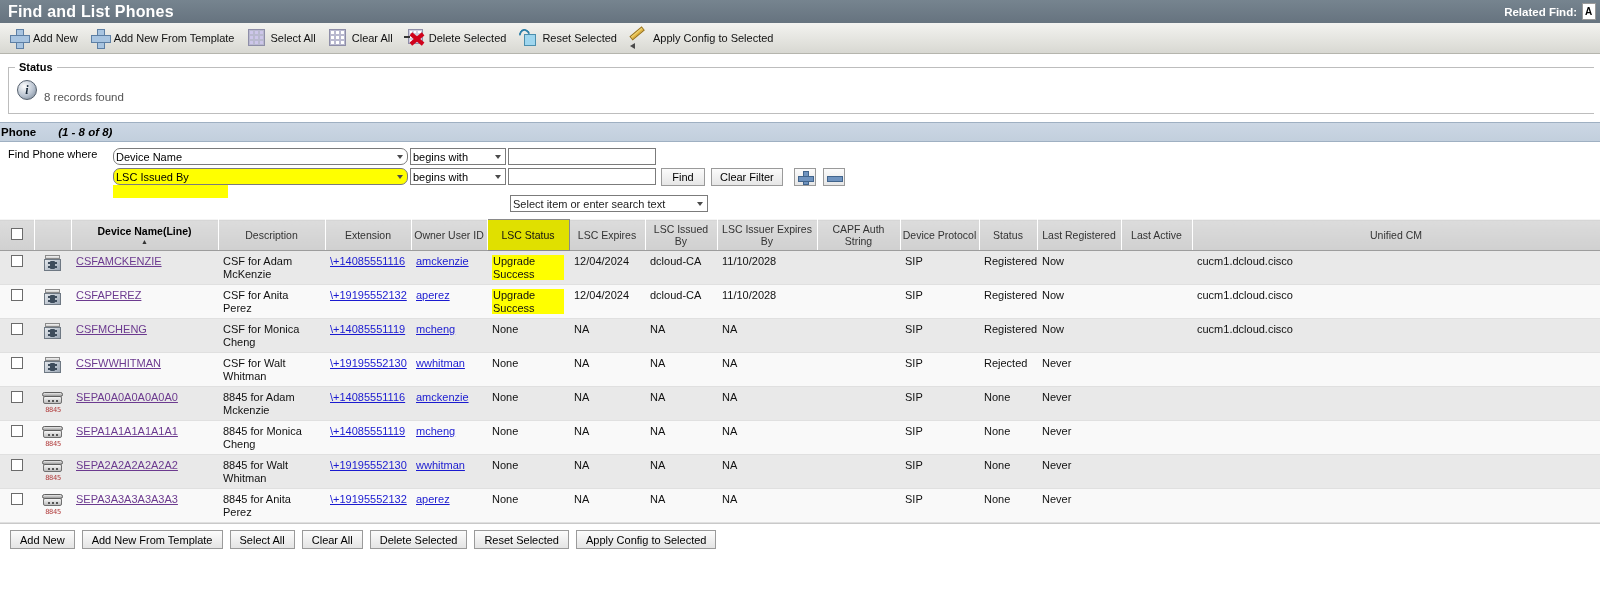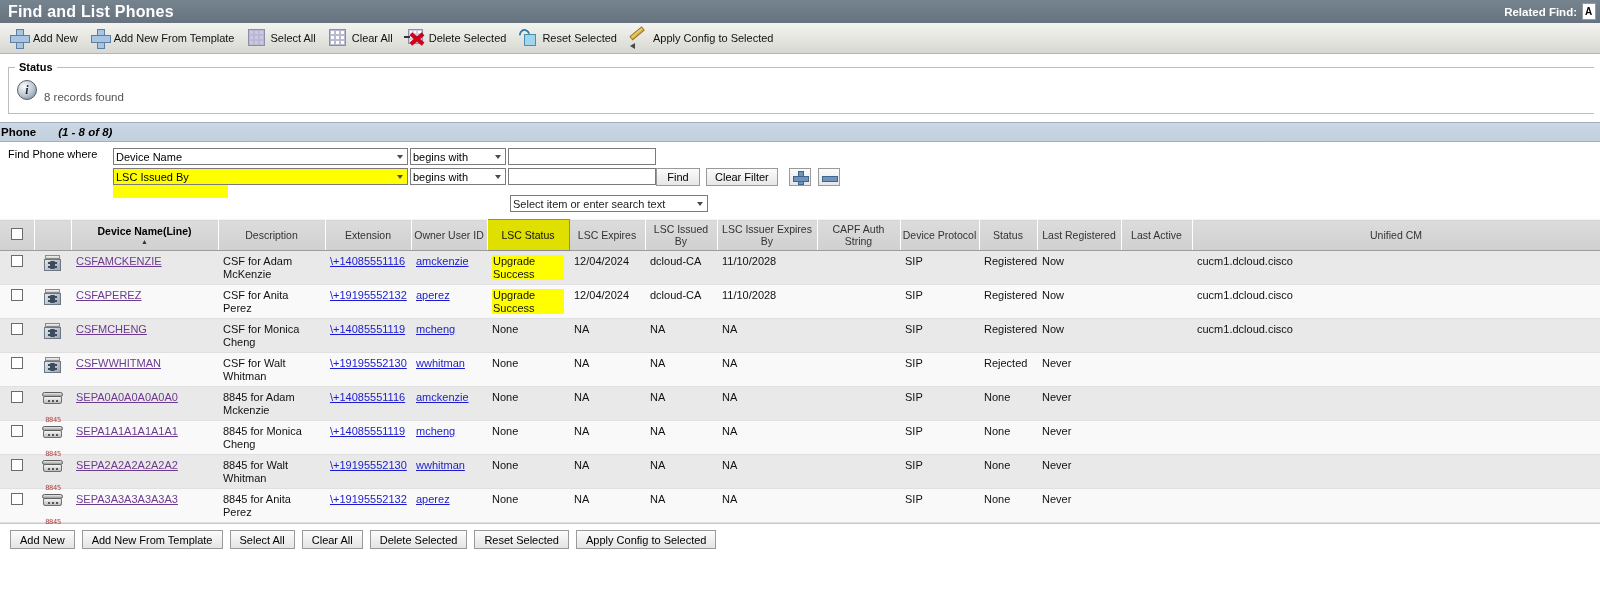--- a/index.html
+++ b/index.html
@@ -154,21 +154,21 @@
     color:#000;
   }
   select.f { appearance:none; -webkit-appearance:none;
              background-image: none; padding-right:16px; position:relative; }
   .selwrap { position:relative; display:inline-block; }
   .selwrap::after {
     content:""; position:absolute; right:5px; top:7px;
     border-left:3px solid transparent; border-right:3px solid transparent;
     border-top:4px solid #4a4a4a; pointer-events:none;
   }
-  .sel-w1 { width: 295px; }
+  .sel-w1 { width: 295px; border-radius: 7px; }
   .sel-w2 { width: 96px; }
   .inp-w1 { width: 148px; }
   .yellowsel { background:#ffff00 !important; }
   .yellowtail {
     position:absolute; left:0; top:17px; width:115px; height:13px; background:#ffff00;
   }
   .btn {
     font-family:"Liberation Sans", sans-serif; font-size:11px;
     height:18px; min-width:44px; padding:0 8px;
     background: linear-gradient(to bottom,#fbfbfb,#e6e6e6);
@@ -247,21 +247,21 @@
   .dev-8845 { width:22px;height:22px;position:relative; display:inline-block; }
   .dev-8845 .base { position:absolute; left:1px; top:5px; width:19px;height:8px;
                     background:linear-gradient(to bottom,#f6f6f6,#bdbdbd);
                     border:1px solid #6f6f6f; border-radius:2px; }
   .dev-8845 .dots { position:absolute; left:5px; top:8px; width:11px;height:4px;
                     background:
                       radial-gradient(circle, #555 1px, transparent 1px) 0 0/4px 4px; }
   .dev-8845 .hand { position:absolute; left:0px; top:1px; width:21px;height:5px;
                     background:linear-gradient(to bottom,#e9e9e9,#9a9a9a);
                     border:1px solid #5f5f5f; border-radius:3px; }
-  .dev-8845 .lbl { position:absolute; left:1px; top:23px; width:21px;
+  .dev-8845 .lbl { position:absolute; left:1px; top:13px; width:21px;
                    font-size:7px; color:#b03a3a; text-align:center; letter-spacing:-0.3px;
                    font-family:"DejaVu Sans Mono", monospace; }
 
   
   #bottombar {
     border-top: 1px solid #c9c9c9;
     padding: 6px 0 0 10px;
     display:flex; gap:7px;
     background:#ffffff;
   }
@@ -397,21 +397,21 @@
         <option>LSC Issued By</option>
       </select>
       <span class="yellowtail"></span>
     </span>
     <span class="selwrap" style="margin-left:2px">
       <select class="f sel-w2">
         <option>begins with</option>
       </select>
     </span>
     <input class="f inp-w1" style="margin-left: 2px;" value="">
-    <button class="btn" style="">Find</button>
+    <button class="btn" style="margin-left:5px">Find</button>
     <button class="btn" style="margin-left:6px">Clear Filter</button>
     <span class="pmbtn" style="margin-left:11px"><span class="pl"></span></span>
     <span class="pmbtn" style="margin-left:7px"><span class="mn"></span></span>
   </div>
 
   <div class="searchsel">
     <span class="selwrap">
       <select class="f" style="width:198px">
         <option>Select item or enter search text</option>
       </select>

